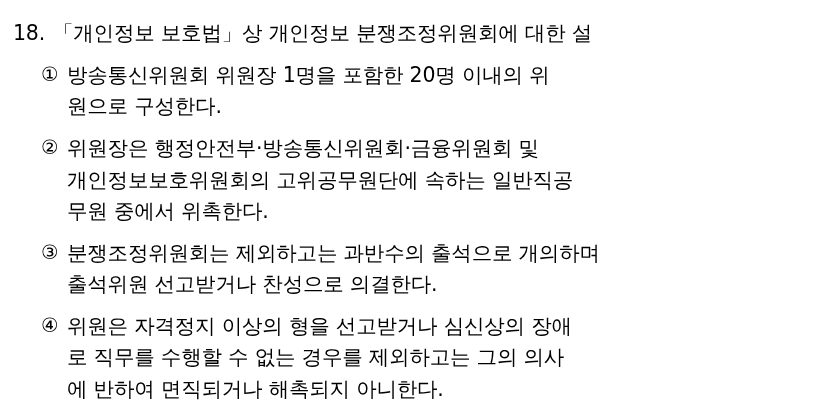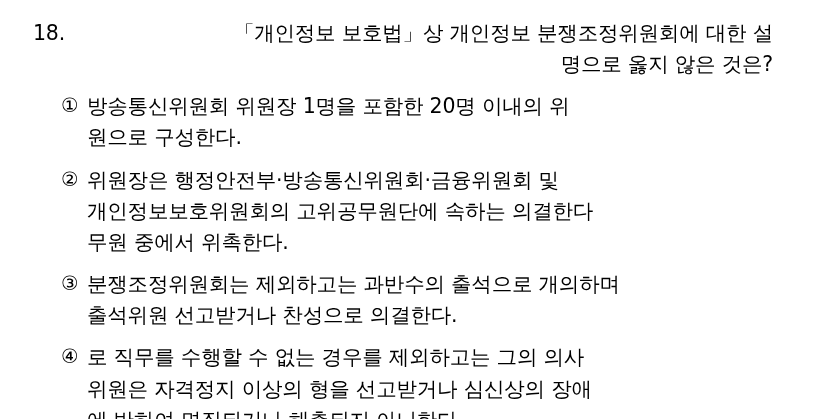--- a/index.html
+++ b/index.html
@@ -12,21 +12,21 @@
     height: 419px;
     font-family: "DejaVu Sans", "Liberation Sans", sans-serif;
     color: #000000;
     overflow: hidden;
   }
   .page {
     position: relative;
     width: 826px;
     height: 419px;
     box-sizing: border-box;
-    padding: 18px 22px 0 25px;
+    padding: 18px 22px 0 5px;
   }
   .question {
     display: flex;
     align-items: flex-start;
     font-size: 20.5px;
     line-height: 1.52;
     letter-spacing: -0.2px;
   }
   .q-number {
     flex: 0 0 auto;
@@ -65,66 +65,64 @@
     flex: 1 1 auto;
     max-width: 672px;
   }
   .c-text .line {
     display: block;
     white-space: nowrap;
   }
   .q-text .line {
     display: block;
     white-space: nowrap;
-    text-align: right;
   }
 </style>
 </head>
 <body>
 
 <div class="page">
 
   <div class="question">
     <span class="q-number">18.</span>
     <span class="q-text">
       <span class="line">「개인정보 보호법」상 개인정보 분쟁조정위원회에 대한 설</span>
-      <span class="line">명으로 옳지 않은 것은?</span>
     </span>
   </div>
 
   <div class="choices">
 
     <div class="choice">
       <span class="c-marker">①</span>
       <span class="c-text">
         <span class="line">방송통신위원회 위원장 1명을 포함한 20명 이내의 위</span>
         <span class="line">원으로 구성한다.</span>
       </span>
     </div>
 
     <div class="choice">
       <span class="c-marker">②</span>
       <span class="c-text">
         <span class="line">위원장은 행정안전부·방송통신위원회·금융위원회 및</span>
-        <span class="line">개인정보보호위원회의 고위공무원단에 속하는 의결한다</span>
+        <span class="line">개인정보보호위원회의 고위공무원단에 속하는 일반직공</span>
         <span class="line">무원 중에서 위촉한다.</span>
       </span>
     </div>
 
     <div class="choice">
       <span class="c-marker">③</span>
       <span class="c-text">
         <span class="line">분쟁조정위원회는 제외하고는 과반수의 출석으로 개의하며</span>
         <span class="line">출석위원 선고받거나 찬성으로 의결한다.</span>
       </span>
     </div>
 
     <div class="choice">
       <span class="c-marker">④</span>
       <span class="c-text">
+        <span class="line">위원은 자격정지 이상의 형을 선고받거나 심신상의 장애</span>
         <span class="line">로 직무를 수행할 수 없는 경우를 제외하고는 그의 의사</span>
-        <span class="line">위원은 자격정지 이상의 형을 선고받거나 심신상의 장애</span>
         <span class="line">에 반하여 면직되거나 해촉되지 아니한다.</span>
       </span>
     </div>
 
   </div>
 </div>
 
 </body></html>

